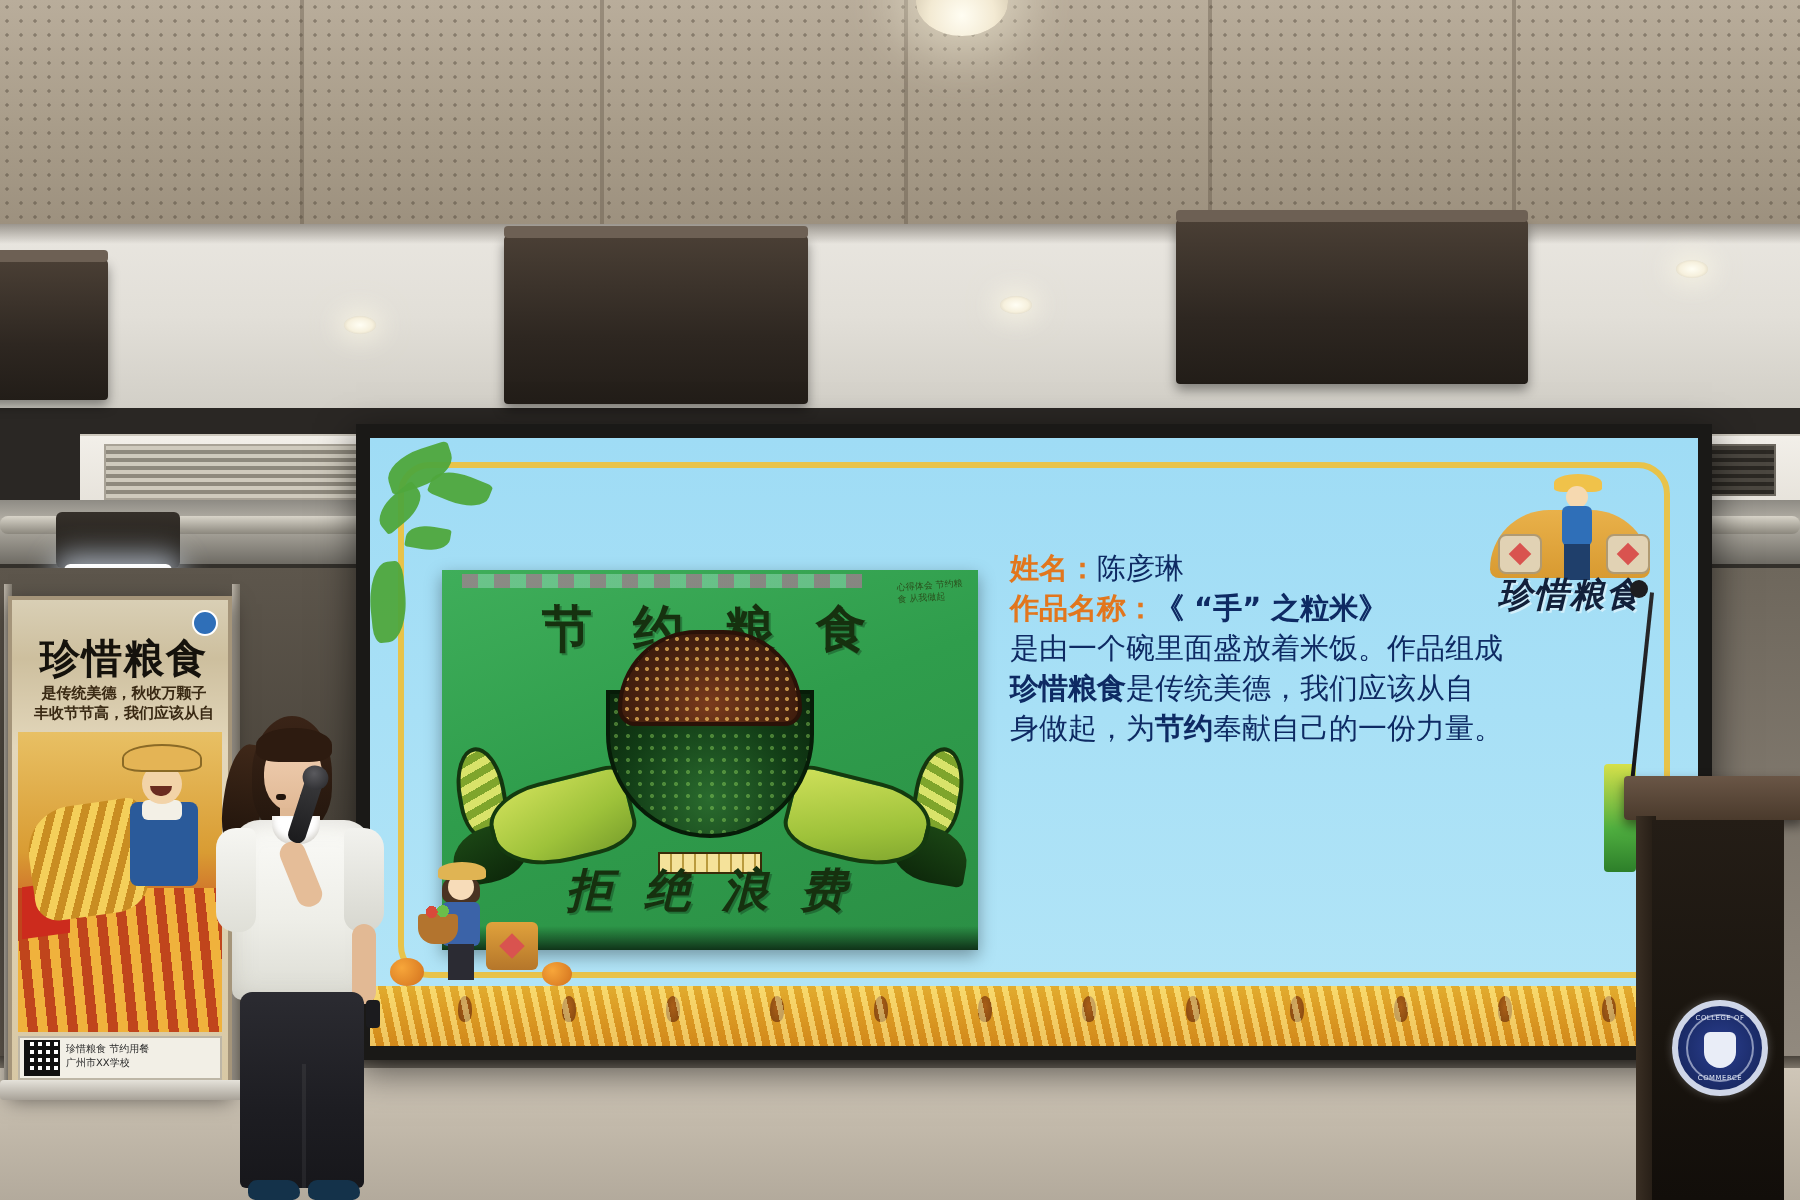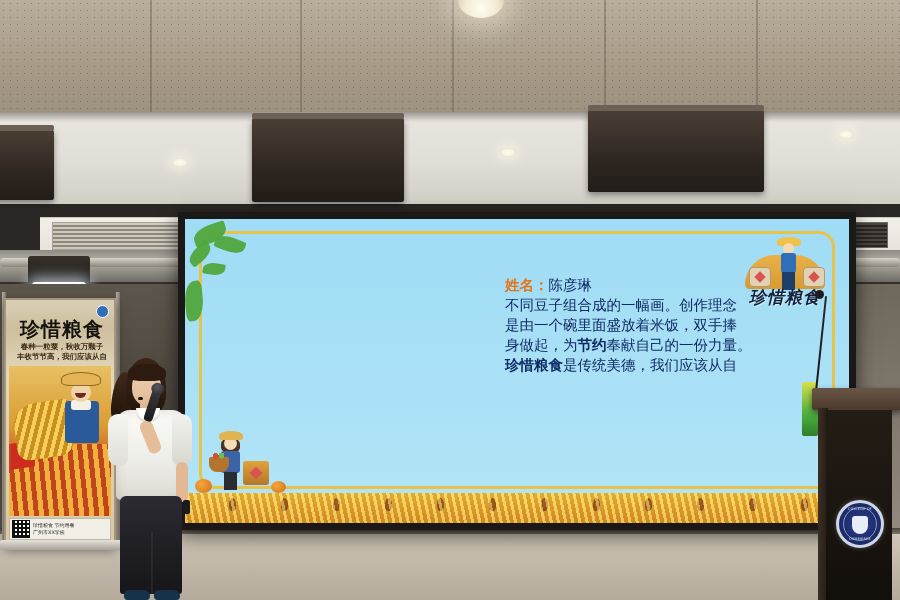--- a/index.html
+++ b/index.html
@@ -550,32 +550,64 @@
     <div id="slide">
 
       <div class="slide-border"></div>
 
       <div class="leaf" style="left:8px;  top:6px;  width:34px; height:18px; transform:rotate(-18deg);"></div>
       <div class="leaf" style="left:30px; top:18px; width:30px; height:15px; transform:rotate(22deg);"></div>
       <div class="leaf" style="left:2px;  top:28px; width:26px; height:14px; transform:rotate(-40deg);"></div>
       <div class="leaf" style="left:18px; top:44px; width:22px; height:12px; transform:rotate(10deg);"></div>
       <div class="leaf" style="left:0px;  top:62px; width:18px; height:40px; border-radius:60% 20% 60% 20%; transform:rotate(-6deg);"></div>
 
+      <div id="artwork">
+        <div class="art-topband"></div>
+        <div class="art-title">节 约 粮 食</div>
+
+        <div class="barley l">
+          <div class="ear"></div>
+            <div class="blade"></div>
+        </div>
+        <div class="barley r">
+          <div class="ear"></div>
+            <div class="blade"></div>
+        </div>
+
+        <div class="hand left"></div>
+        <div class="hand right"></div>
+
+        <div class="bowl">
+            <div class="bowl-dots"></div>
+          </div>
+        <div class="rice-mound">
+            <div class="rice-dots"></div>
+          </div>
+        <div class="grain-row"></div>
+
+        <div class="art-note">心得体会
+节约粮食
+从我做起</div>
+        <div class="art-sub">拒 绝 浪 费</div>
+        <div class="art-bottom-shadow"></div>
+      </div>
 
       <div id="slide-text">
         <div class="tl">
           <span class="lbl">姓名：</span><span class="val">陈彦琳</span>
         </div>
-        <div class="tl">不同豆子组合成的一幅画。创作理念</div>
-        <div class="tl">是由一个碗里面盛放着米饭，双手捧</div>
+        <div class="tl">
+          <span class="lbl">作品名称：</span><span class="val b">《 “手” 之粒米》</span>
+        </div>
+        <div class="tl">是由一个碗里面盛放着米饭。作品组成</div>
+        <div class="tl">
+          <span class="b">珍惜粮食</span><span>是传统美德，我们应该从自</span>
+        </div>
         <div class="tl">
           <span>身做起，为</span><span class="b">节约</span><span>奉献自己的一份力量。</span>
-        </div>
-        <div class="tl">
-          <span class="b">珍惜粮食</span><span>是传统美德，我们应该从自</span>
         </div>
       </div>
 
       <div id="corner-logo">
         <div class="cl-hill"></div>
         <div class="cl-sack" style="left:12px;"></div>
         <div class="cl-sack" style="right:8px;"></div>
         <div class="cl-farmer-hat"></div>
         <div class="cl-farmer-head"></div>
         <div class="cl-farmer-body"></div>
@@ -612,21 +644,21 @@
 
     </div>
   </div>
 
   <div class="banner-pole" style="left:2px;"></div>
   <div class="banner-pole" style="left:116px;"></div>
   <div id="banner">
     <div class="bn-logo"></div>
     <div class="bn-title">珍惜粮食</div>
     <div class="bn-sub">
-      <div>春种一粒粟，秋收万颗子</div>
+      <div>是传统美德，秋收万颗子</div>
       <div>丰收节节高，我们应该从自</div>
     </div>
     <div class="bn-art">
       <div class="bn-field"></div>
       <div class="bn-redflag"></div>
       <div class="bn-wheat-bundle"></div>
       <div class="bn-farmer-body"></div>
       <div class="bn-collar"></div>
       <div class="bn-farmer-head"></div>
       <div class="bn-farmer-mouth"></div>

